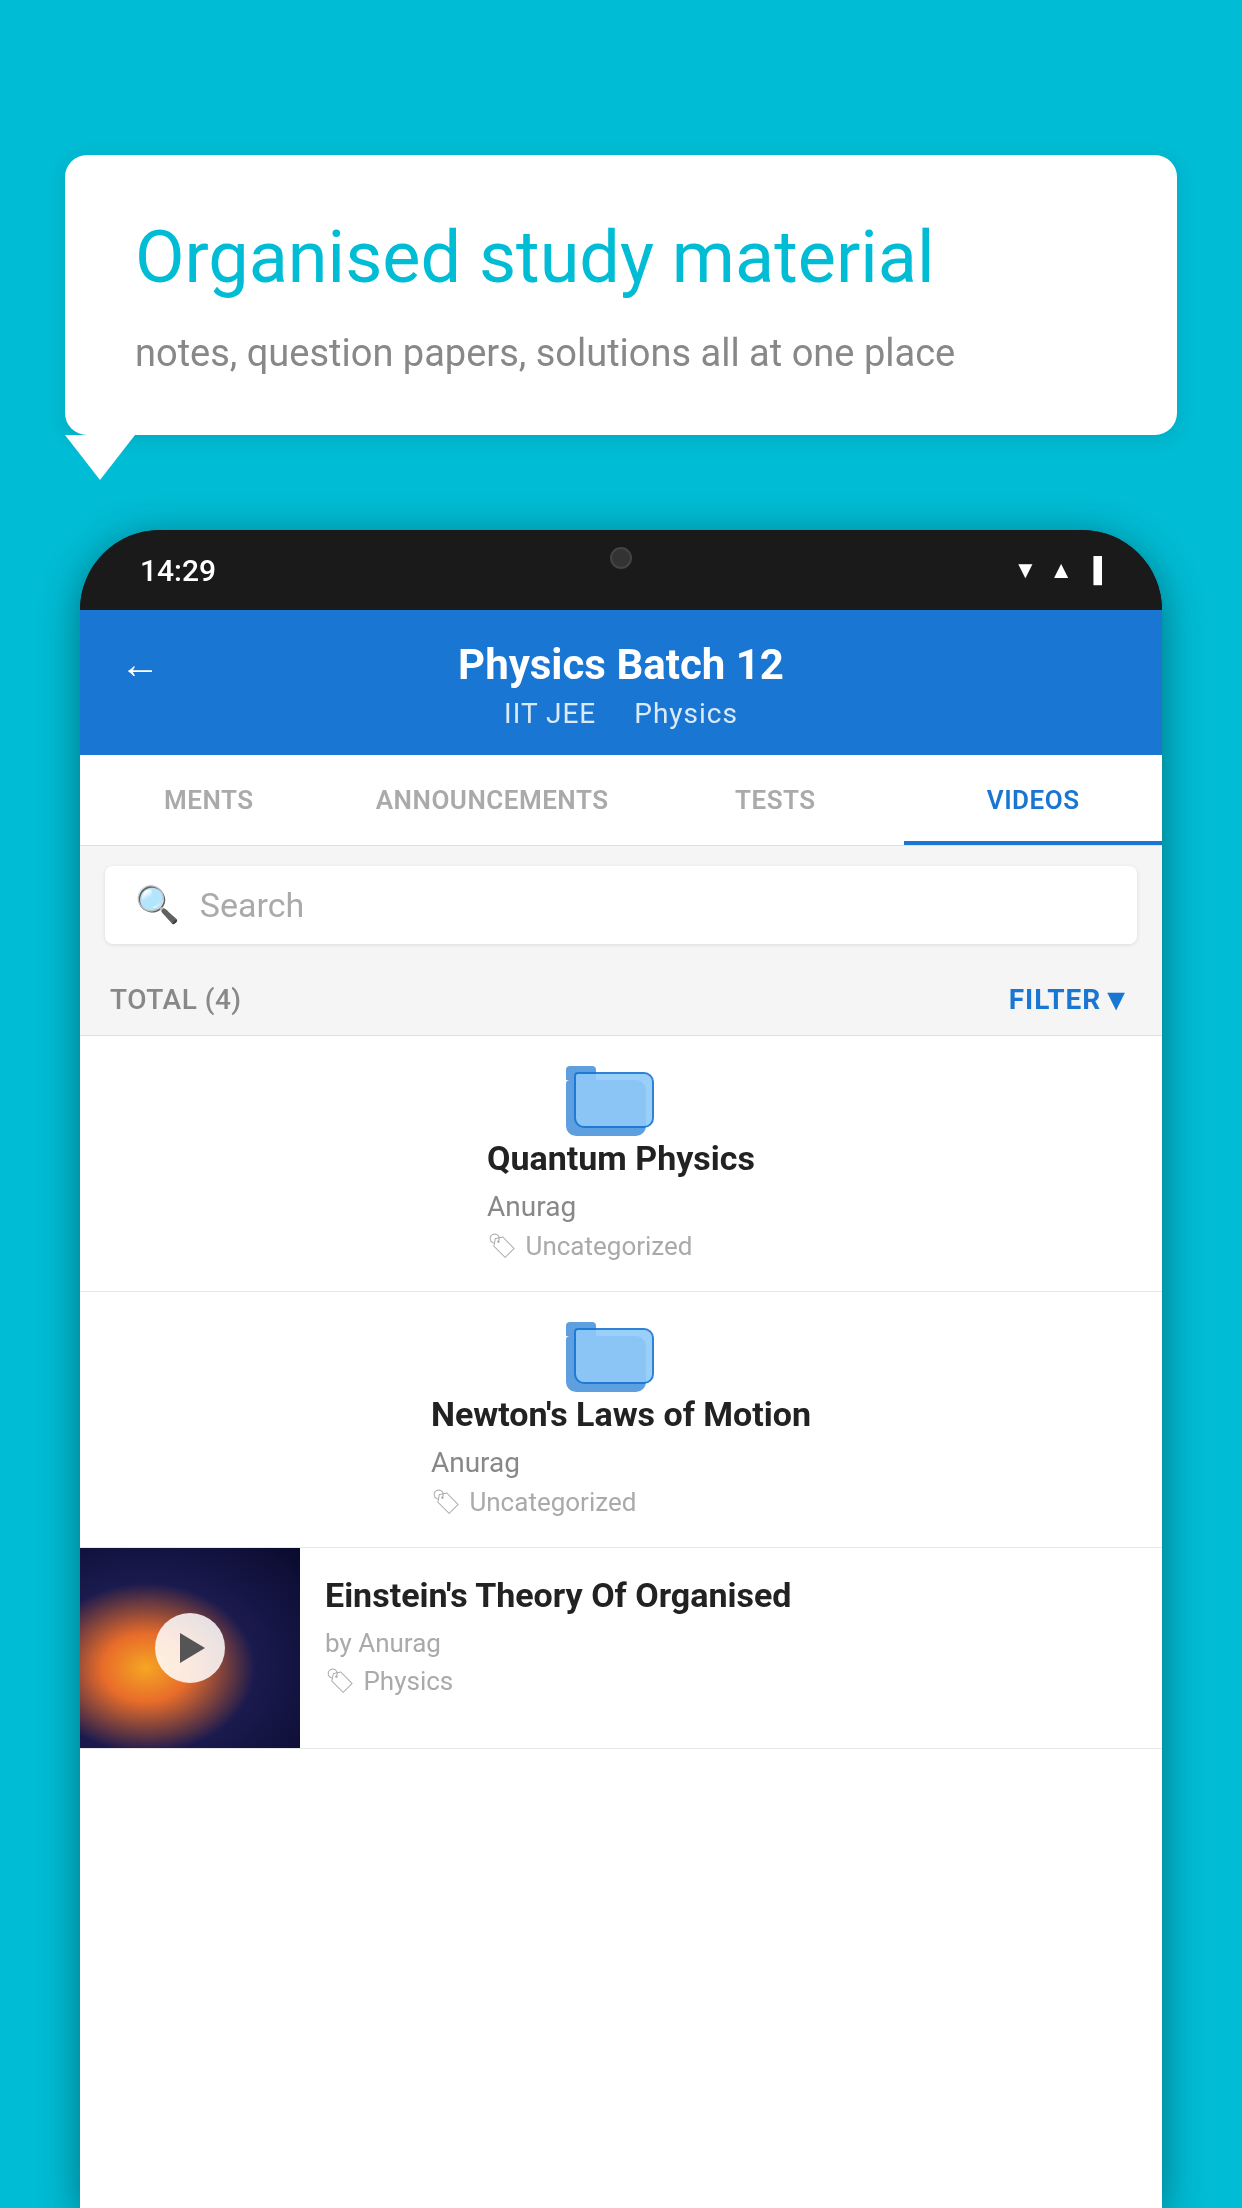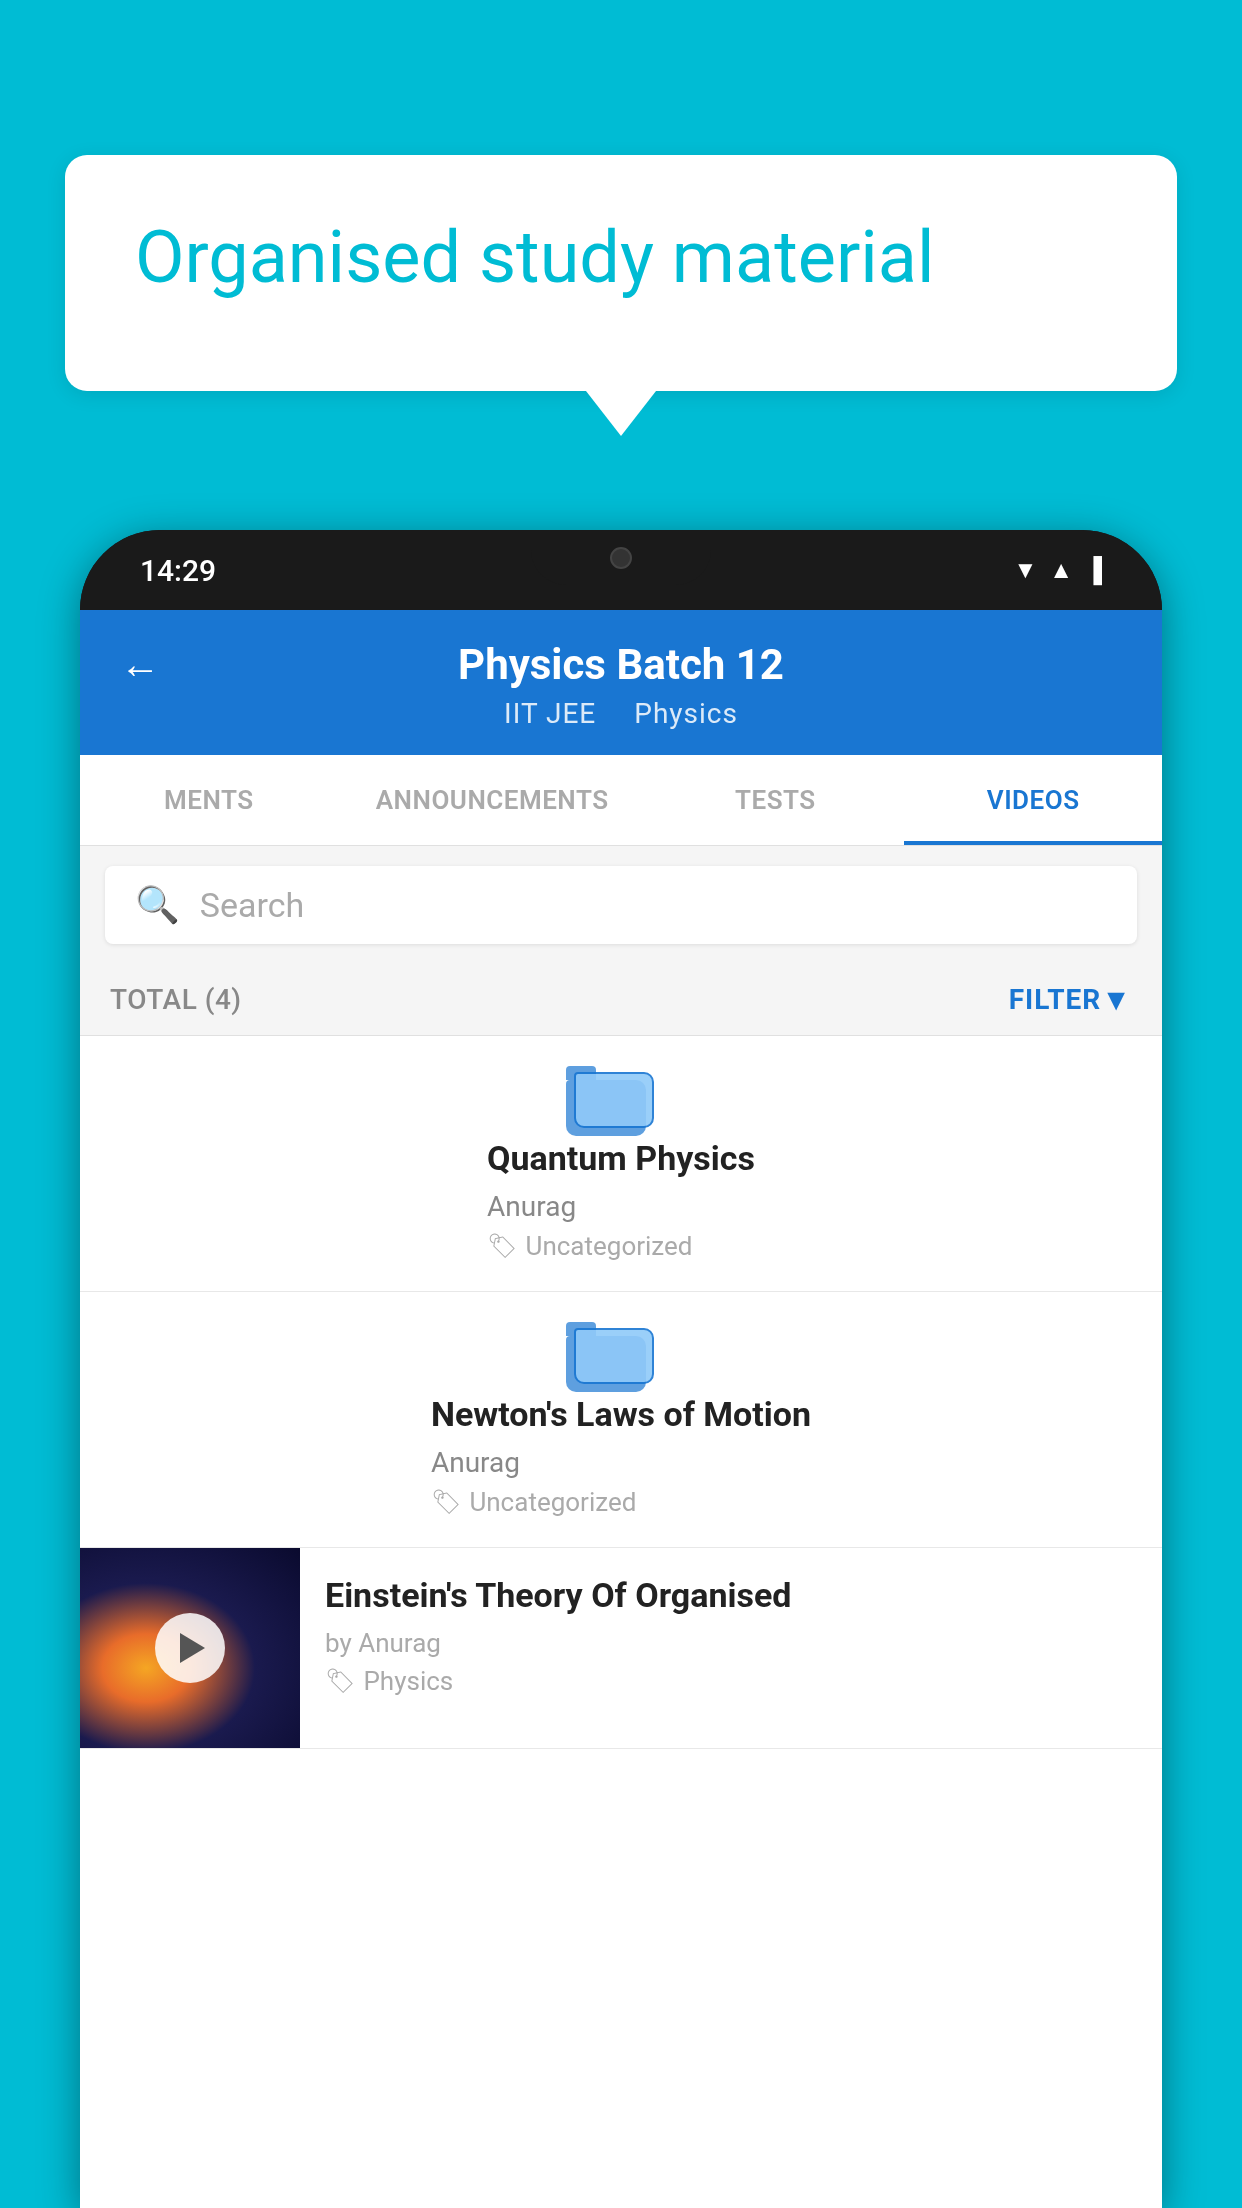--- a/index.html
+++ b/index.html
@@ -14,21 +14,21 @@
     }
 
     
     .speech-bubble-wrapper {
       position: absolute;
       top: 155px;
       left: 65px;
       right: 65px;
       display: flex;
       flex-direction: column;
-      align-items: center;
+      align-items: flex-start;
     }
 
     .speech-bubble {
       background: white;
       border-radius: 22px;
       padding: 60px 70px;
       width: 100%;
       box-shadow: 0 4px 20px rgba(0,0,0,0.1);
     }
 
@@ -436,20 +436,21 @@
     }
   </style>
 </head>
 <body>
 
 <div style="position:absolute;inset:0;background:#00BCD4;"></div>
 
 <div class="speech-bubble-wrapper">
   <div class="speech-bubble">
     <div class="bubble-title">Organised study material</div>
+    <div class="bubble-subtitle">notes, question papers, solutions all at one place</div>
   </div>
   <div class="speech-bubble-arrow"></div>
 </div>
 
 <div class="phone-frame">
 
   <div class="phone-top-bar">
     <span class="phone-time">14:29</span>
     <div class="phone-notch">
       <div class="phone-camera"></div>

